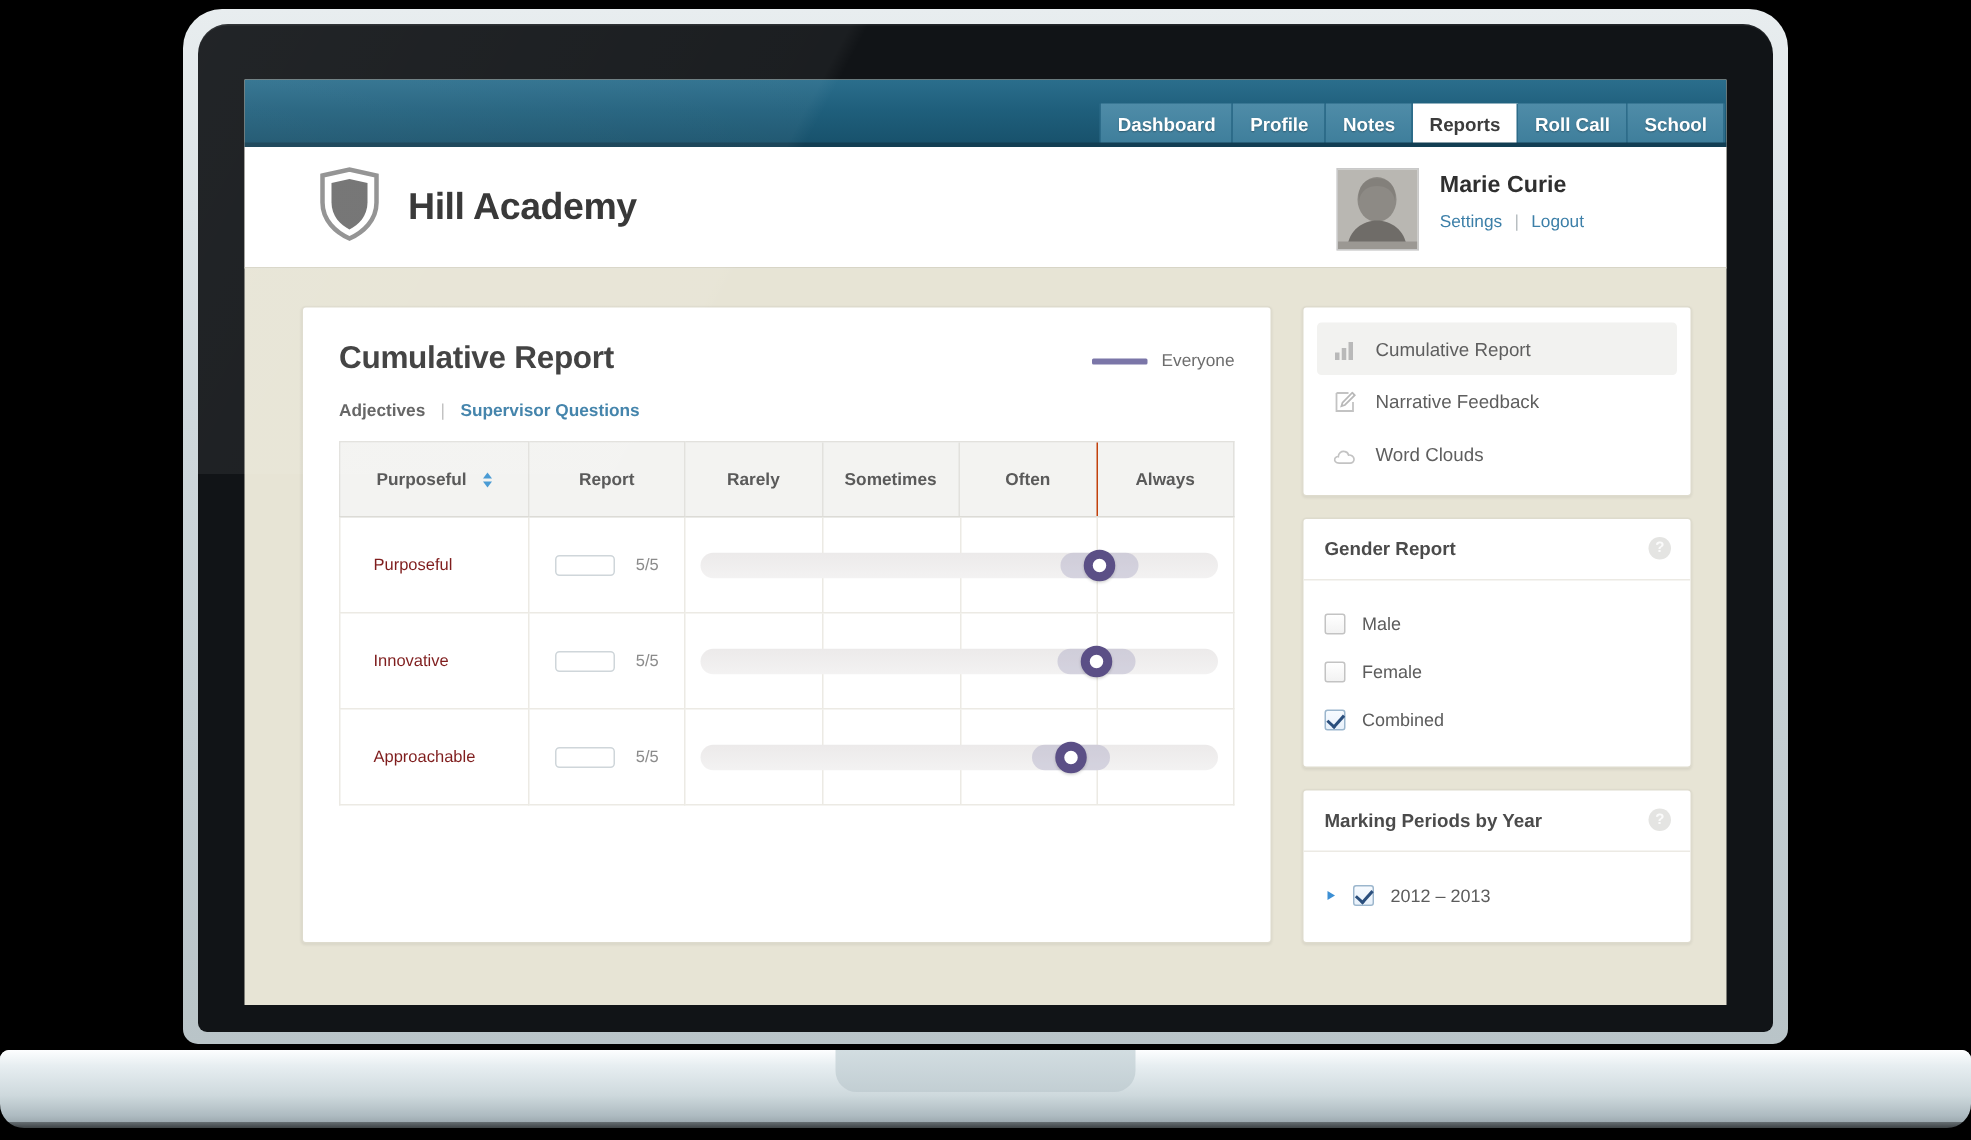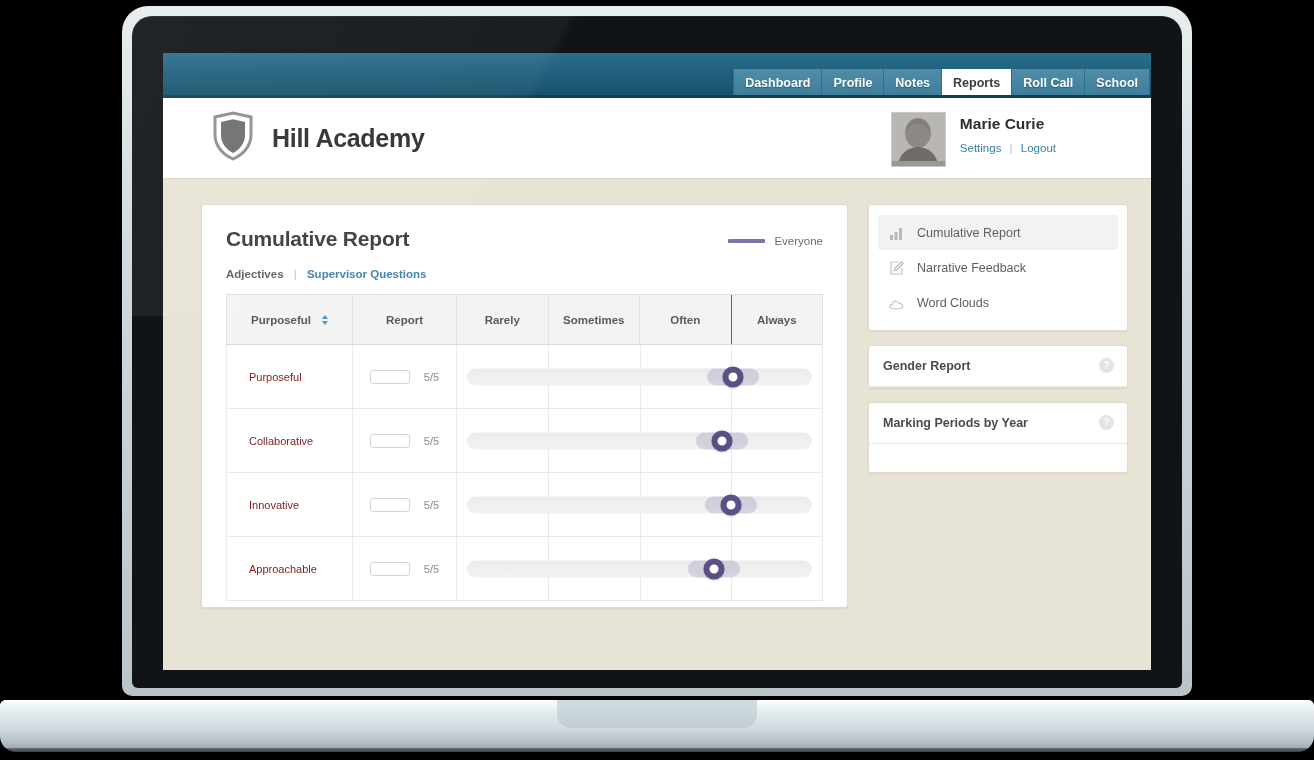--- a/index.html
+++ b/index.html
@@ -236,37 +236,20 @@
                   <td class="scale-cell">
                     <span class="grid-v" style="left:25%"></span>
                     <span class="grid-v" style="left:50%"></span>
                     <span class="grid-v" style="left:75%"></span>
                     <span class="track"></span>
                     <span class="band" style="left:75.5%"></span>
                     <span class="marker" style="left:75.5%"></span>
                   </td>
                 </tr>
                 <tr>
-                  <td class="adj">Collaborative</td>
-                  <td class="stats">
-                    <span class="stats-inner">
-                      <span class="pill-outer"><span class="pill-fill" style="width:100%"></span></span>
-                      <span class="stats-frac">5/5</span>
-                    </span>
-                  </td>
-                  <td class="scale-cell">
-                    <span class="grid-v" style="left:25%"></span>
-                    <span class="grid-v" style="left:50%"></span>
-                    <span class="grid-v" style="left:75%"></span>
-                    <span class="track"></span>
-                    <span class="band" style="left:72.5%"></span>
-                    <span class="marker" style="left:72.5%"></span>
-                  </td>
-                </tr>
-                <tr>
                   <td class="adj">Innovative</td>
                   <td class="stats">
                     <span class="stats-inner">
                       <span class="pill-outer"><span class="pill-fill" style="width:100%"></span></span>
                       <span class="stats-frac">5/5</span>
                     </span>
                   </td>
                   <td class="scale-cell">
                     <span class="grid-v" style="left:25%"></span>
                     <span class="grid-v" style="left:50%"></span>
@@ -328,28 +311,49 @@
             </span>
             <span>Word Clouds</span>
           </div>
         </div>
 
         <div class="card filter-card">
           <div class="filter-head">
             <span class="filter-title">Gender Report</span>
             <span class="help-icon">?</span>
           </div>
+          <div class="filter-body">
+            <div class="check-row">
+              <span class="cbx"></span>
+              <span>Male</span>
+            </div>
+            <div class="check-row">
+              <span class="cbx"></span>
+              <span>Female</span>
+            </div>
+            <div class="check-row">
+              <span class="cbx on"></span>
+              <span>Combined</span>
+            </div>
+          </div>
         </div>
 
         <div class="card filter-card">
           <div class="filter-head">
             <span class="filter-title">Marking Periods by Year</span>
             <span class="help-icon">?</span>
           </div>
           <div class="filter-body">
+            <div class="check-row">
+              <span class="arrow-slot">
+                  <i></i>
+                </span>
+              <span class="cbx on"></span>
+              <span>2012 – 2013</span>
+            </div>
           </div>
         </div>
 
       </div>
     </div>
   </div>
 
   <div class="bezel-gloss"></div>
   <div class="laptop-base-lip"></div>
   <div class="laptop-base"></div>

